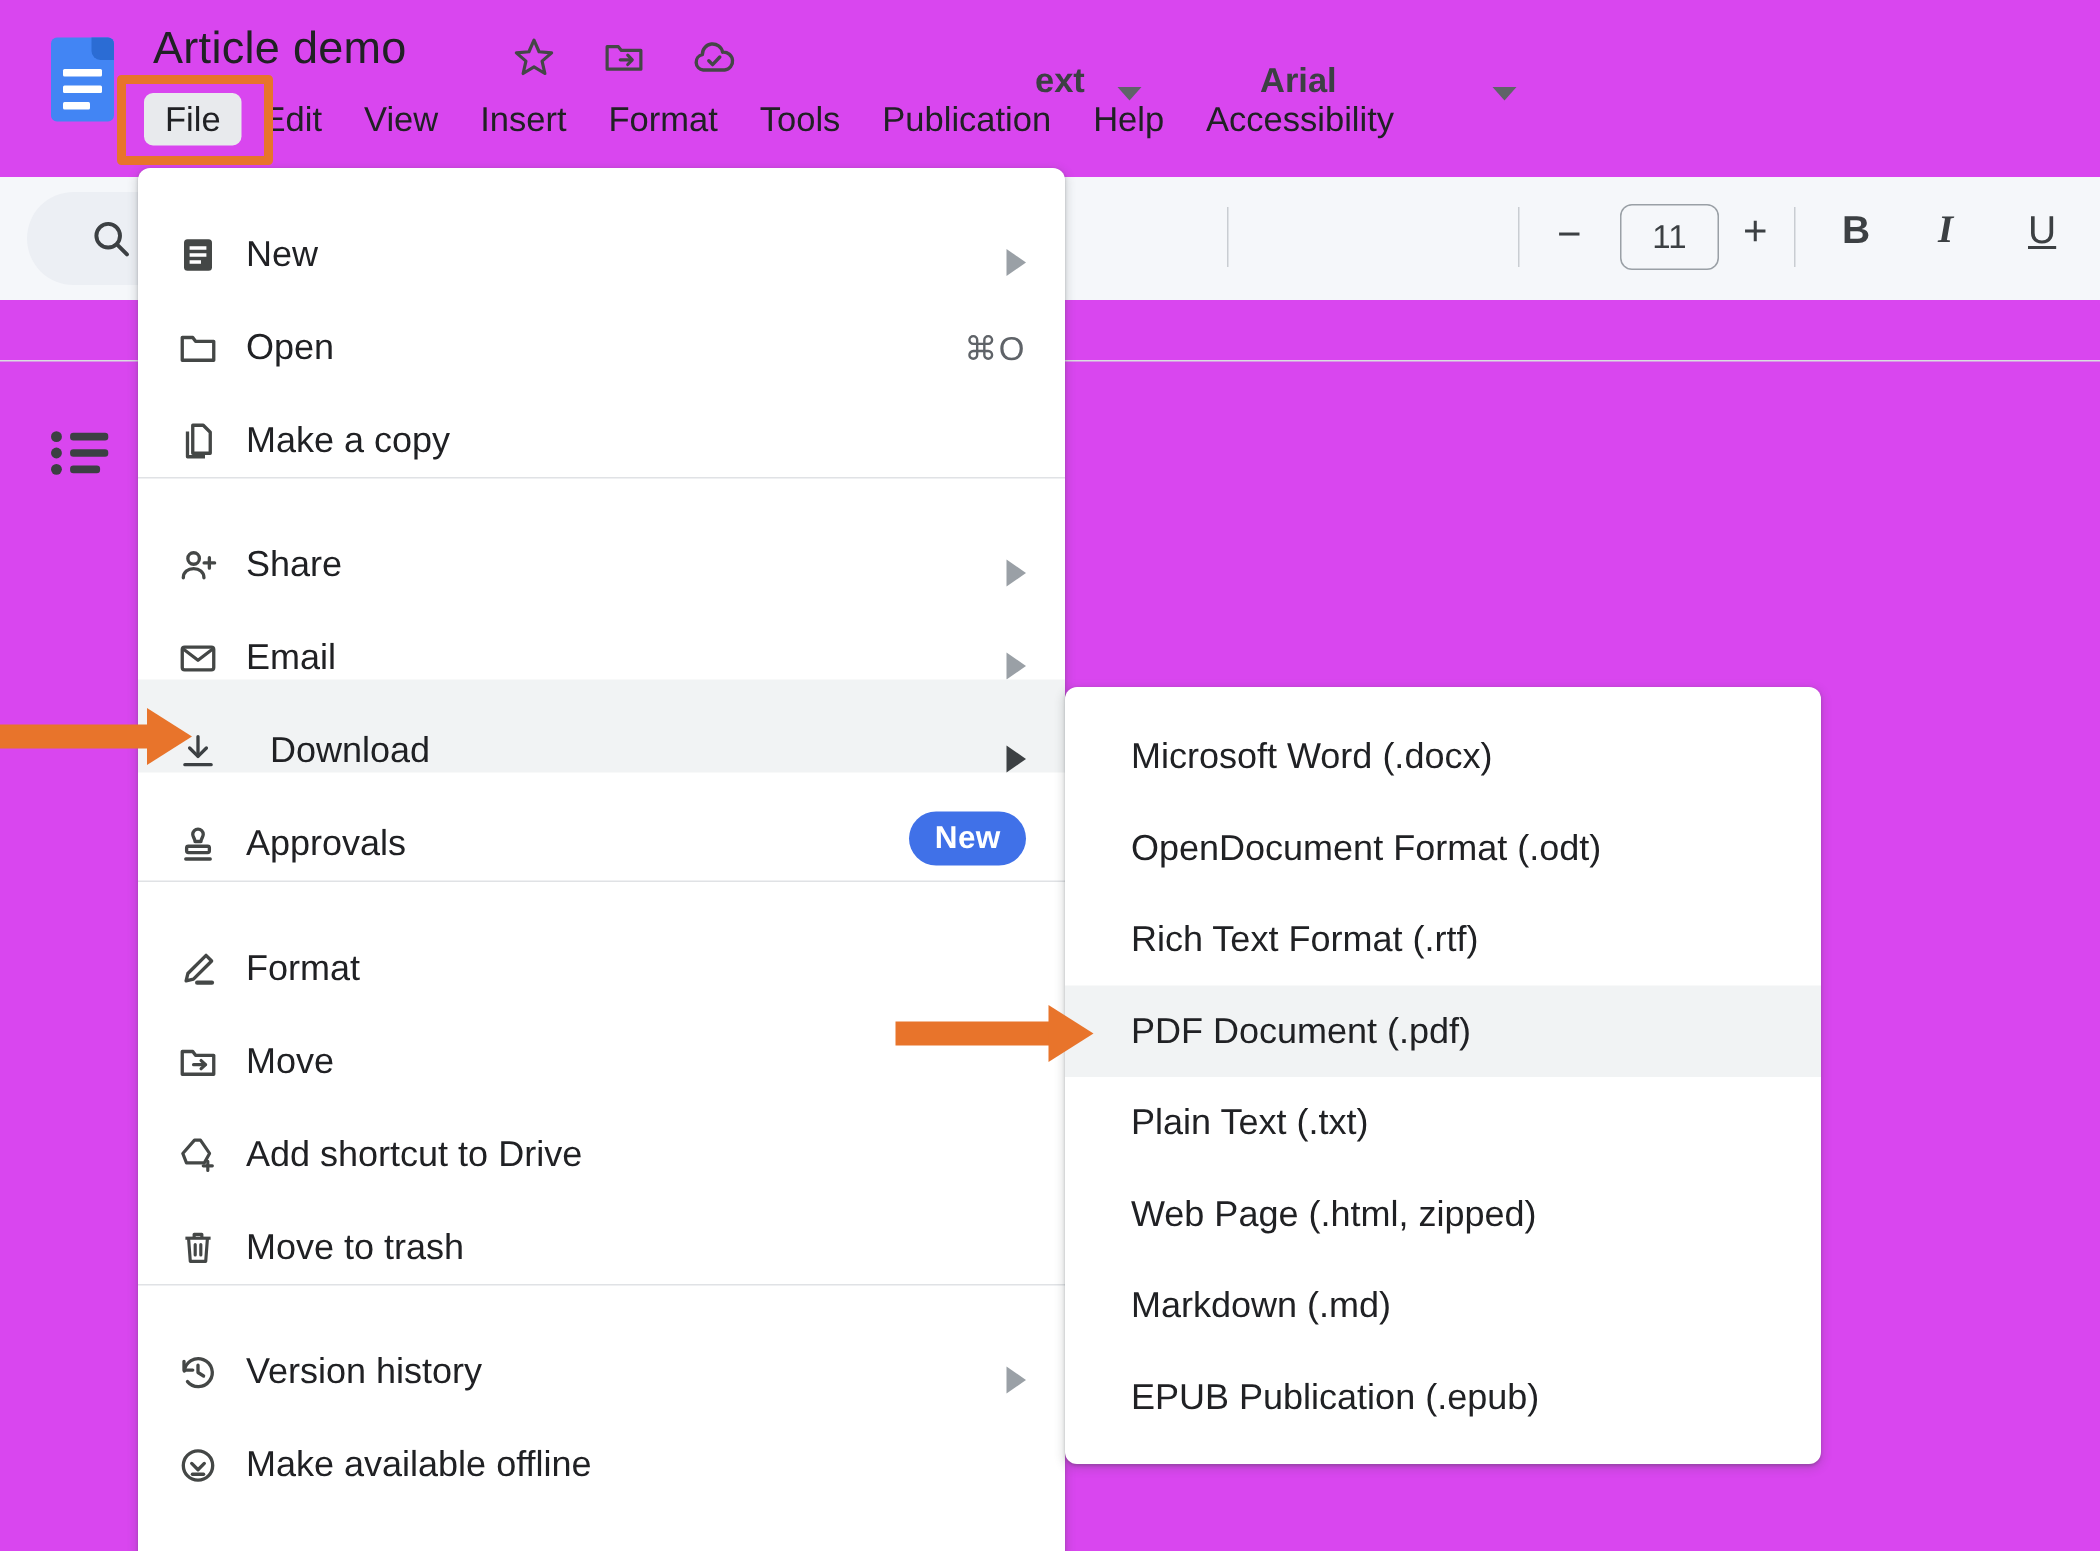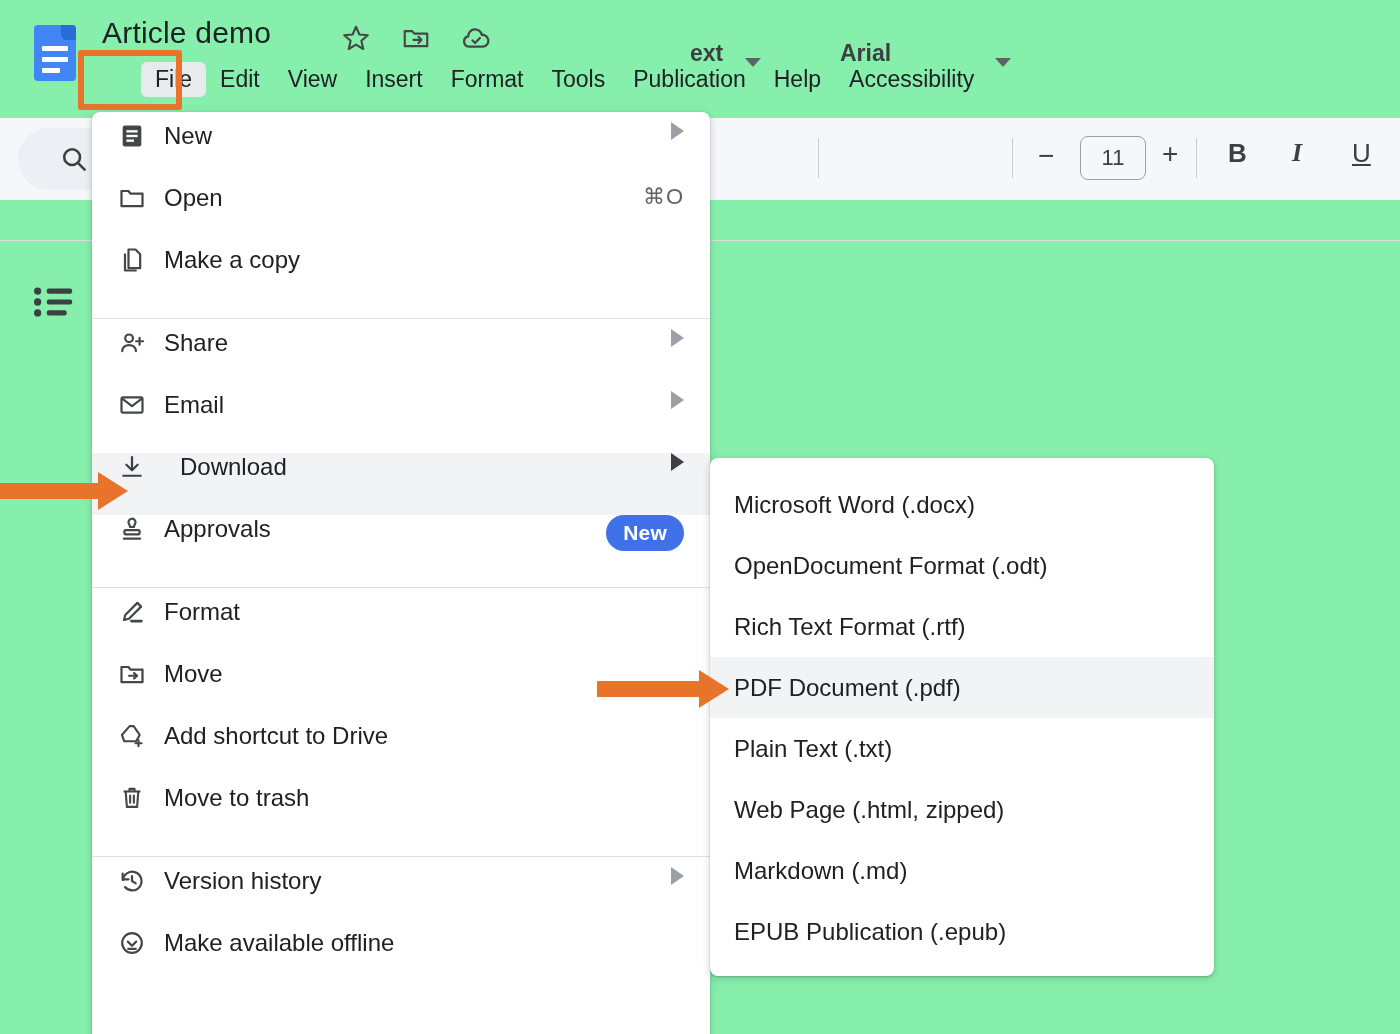--- a/index.html
+++ b/index.html
@@ -2,21 +2,21 @@
 <html><head>
 <meta charset="utf-8">
 <style>
   * { box-sizing: border-box; margin: 0; padding: 0; }
   html, body {
     width: 1400px; height: 1034px;
     background: #ffffff;
     font-family: "Liberation Sans", sans-serif;
     overflow: hidden;
   }
-  #root { position: relative; width: 1400px; height: 1034px; background: #86efac; }
+  #root { position: relative; width: 1400px; height: 1034px; background: #d946ef; }
 
   
   .docs-logo { position: absolute; left: 28px; top: 22px; width: 48px; height: 62px; }
   .docs-logo .page {
     position: absolute; left: 6px; top: 3px; width: 42px; height: 56px;
     background: #4285F4; border-radius: 4px;
   }
   .docs-logo .fold {
     position: absolute; left: 33px; top: 3px; width: 15px; height: 15px;
     background: #2b6cd4; border-radius: 0 4px 0 6px;
@@ -35,21 +35,21 @@
   .title-icons { position: absolute; left: 340px; top: 22px; display: flex; gap: 28px; align-items: center; }
   .title-icons .ic { width: 32px; height: 32px; display: flex; align-items: center; justify-content: center; cursor: pointer; }
 
   
   .menubar {
     position: absolute; left: 96px; top: 62px;
     display: flex; align-items: center; gap: 0;
     font-size: 23px; color: #202124; white-space: nowrap;
   }
   .menubar .mi { padding: 4px 14px; border-radius: 6px; cursor: pointer; }
-  .menubar .mi.active { background: #e8eaed; margin-left: 45px; }
+  .menubar .mi.active { background: #e8eaed; }
 
   .file-highlight {
     position: absolute; left: 78px; top: 50px; width: 104px; height: 60px;
     border: 6px solid #E8742B; border-radius: 3px; pointer-events: none;
   }
 
   
   .toolbar {
     position: absolute; left: 0; top: 118px; width: 1400px; height: 82px;
     background: #f5f7fa;
@@ -80,21 +80,21 @@
   .outline-icon { position: absolute; left: 32px; top: 282px; width: 44px; height: 40px; cursor: pointer; }
 
   
   .menu {
     position: absolute; left: 92px; top: 112px; width: 618px; height: 930px;
     background: #ffffff; border-radius: 8px;
     box-shadow: 0 2px 6px 2px rgba(60,64,67,.15), 0 1px 2px rgba(60,64,67,.3);
     padding: 10px 0 0 0; overflow: hidden;
   }
   .mrow {
-    position: relative; display: flex; align-items: flex-start; height: 62px;
+    position: relative; display: flex; align-items: flex-end; height: 62px;
     padding: 0 26px 0 26px; cursor: pointer;
   }
   .mrow.hl { background: #f1f3f4; gap: 16px; }
   .mrow .mico { width: 46px; flex: 0 0 46px; display: flex; align-items: center; color: #444746; }
   .mrow .mlabel { font-size: 24px; color: #202124; white-space: nowrap; }
   .mrow .maccel { margin-left: auto; font-size: 22px; color: #5f6368; letter-spacing: 1px; }
   .mrow .marrow {
     margin-left: auto; width: 0; height: 0;
     border-top: 9px solid transparent; border-bottom: 9px solid transparent; border-left: 13px solid #9aa0a6;
   }
@@ -106,21 +106,21 @@
   }
   .msep { height: 1px; background: #e0e2e5; margin: 10px 0; }
 
   
   .submenu {
     position: absolute; left: 710px; top: 458px; width: 504px; height: 518px;
     background: #ffffff; border-radius: 8px;
     box-shadow: 0 2px 6px 2px rgba(60,64,67,.15), 0 1px 2px rgba(60,64,67,.3);
     padding: 16px 0;
   }
-  .srow { display: flex; align-items: center; height: 61px; padding: 0 24px; cursor: pointer; }
+  .srow { display: flex; align-items: center; height: 61px; padding: 0 44px; cursor: pointer; }
   .srow.hl { background: #f1f3f4; }
   .srow .slabel { font-size: 24px; color: #202124; white-space: nowrap; }
 
   
   .oarrow { position: absolute; pointer-events: none; }
   .oarrow .shaft { position: absolute; left: 0; top: 11px; height: 16px; background: #E8742B; }
   .oarrow .head {
     position: absolute; top: 0; width: 0; height: 0;
     border-top: 19px solid transparent; border-bottom: 19px solid transparent;
     border-left: 30px solid #E8742B;

